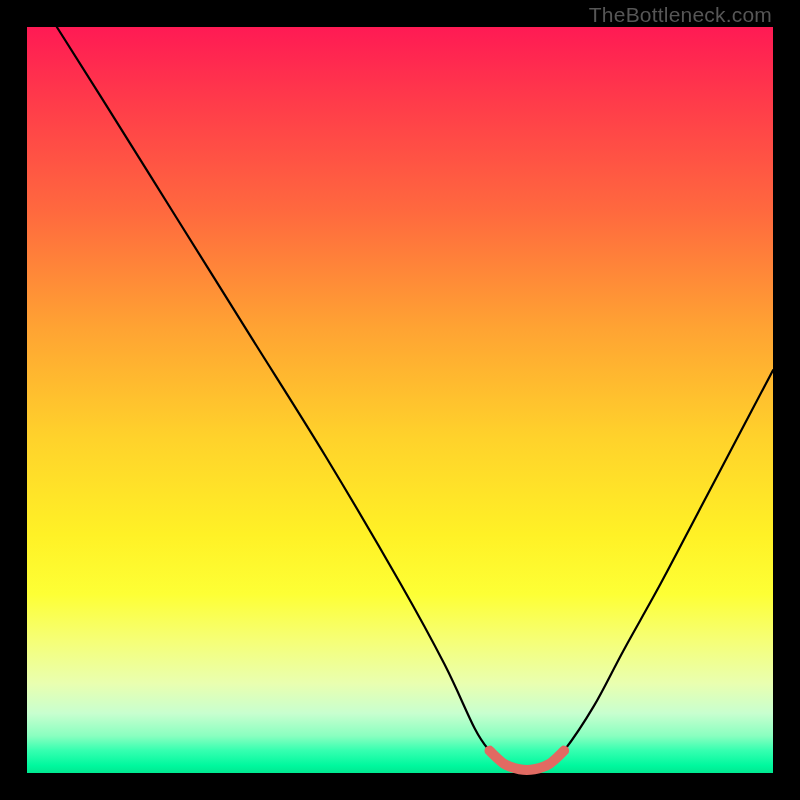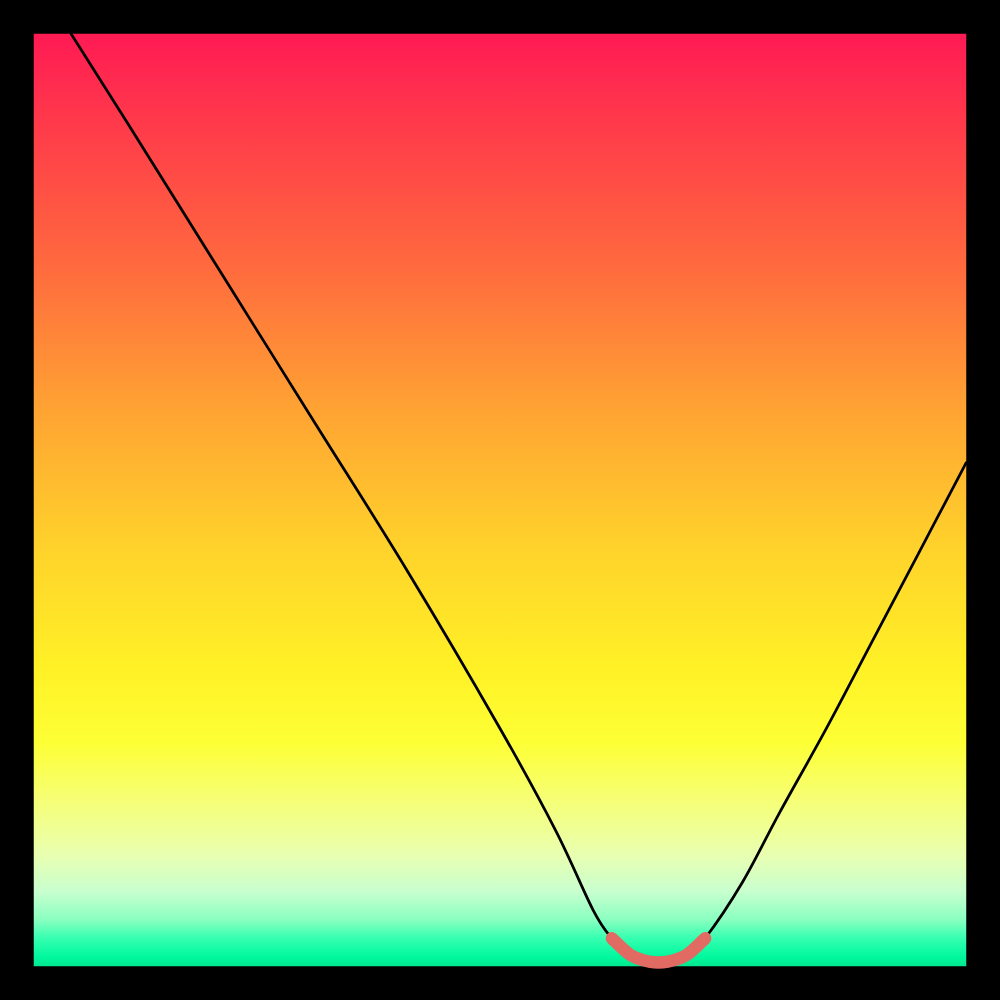--- a/index.html
+++ b/index.html
@@ -46,19 +46,20 @@
     position: absolute;
     left: 0; top: 0;
     width: 746px; height: 746px;
     overflow: visible;
   }
 </style>
 </head>
 <body>
 
 <div class="frame">
+  <div class="watermark">TheBottleneck.com</div>
   <div class="plot">
     <svg class="curve-layer" viewBox="0 0 746 746" preserveAspectRatio="none">
       <path fill="none" stroke="#000" stroke-width="2.2" stroke-linecap="round" d="M 29.84 0.00 C 37.30 11.81, 54.71 39.17, 74.60 70.87 C 94.49 102.58, 124.33 150.44, 149.20 190.23 C 174.07 230.02, 198.93 269.80, 223.80 309.59 C 248.67 349.38, 273.53 387.92, 298.40 428.95 C 323.27 469.98, 353.11 520.96, 373.00 555.77 C 392.89 590.58, 405.33 613.59, 417.76 637.83 C 430.19 662.08, 440.14 686.94, 447.60 701.24 C 455.06 715.54, 457.55 717.65, 462.52 723.62 C 467.49 729.59, 472.47 733.94, 477.44 737.05 C 482.41 740.16, 487.39 741.40, 492.36 742.27 C 497.33 743.14, 502.31 743.14, 507.28 742.27 C 512.25 741.40, 517.23 740.16, 522.20 737.05 C 527.17 733.94, 529.66 733.32, 537.12 723.62 C 544.58 713.92, 557.01 695.64, 566.96 678.86 C 576.91 662.08, 585.61 643.42, 596.80 622.91 C 607.99 602.39, 621.67 578.77, 634.10 555.77 C 646.53 532.77, 658.97 508.52, 671.40 484.90 C 683.83 461.28, 696.27 437.65, 708.70 414.03 C 721.13 390.41, 739.78 354.97, 746.00 343.16" id="curve-path"></path>
       <path fill="none" stroke="#e16a62" stroke-width="10" stroke-linecap="round" d="M 462.52 723.62 C 465.01 725.86, 472.47 733.94, 477.44 737.05 C 482.41 740.16, 487.39 741.40, 492.36 742.27 C 497.33 743.14, 502.31 743.14, 507.28 742.27 C 512.25 741.40, 517.23 740.16, 522.20 737.05 C 527.17 733.94, 534.63 725.86, 537.12 723.62" id="highlight-path"></path>
     </svg>
   </div>
 </div>
 
 </body></html>

